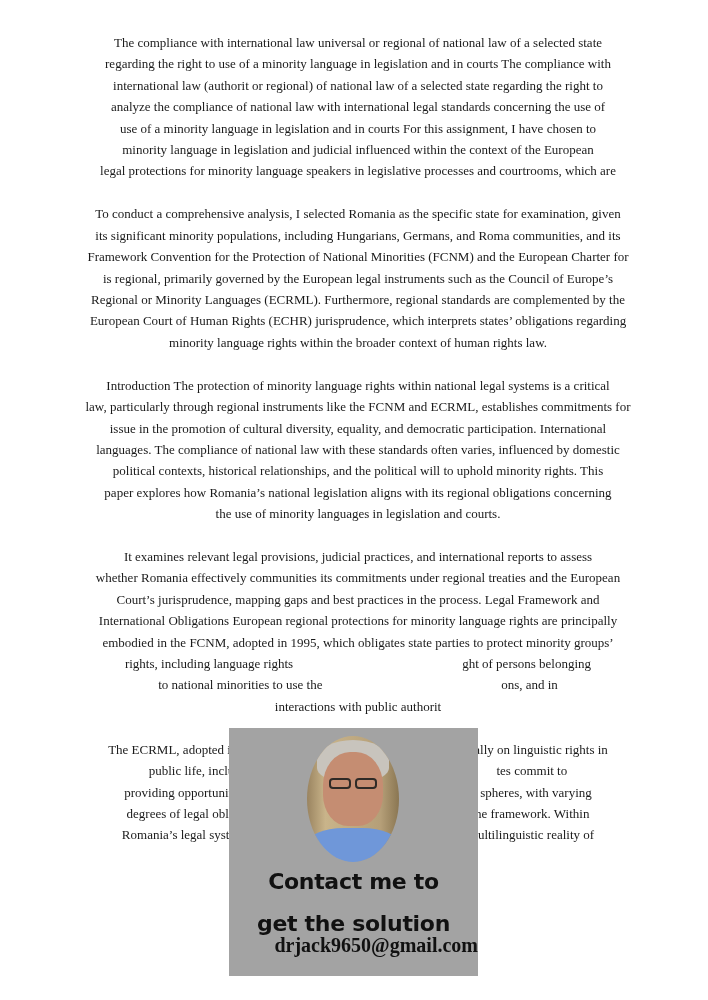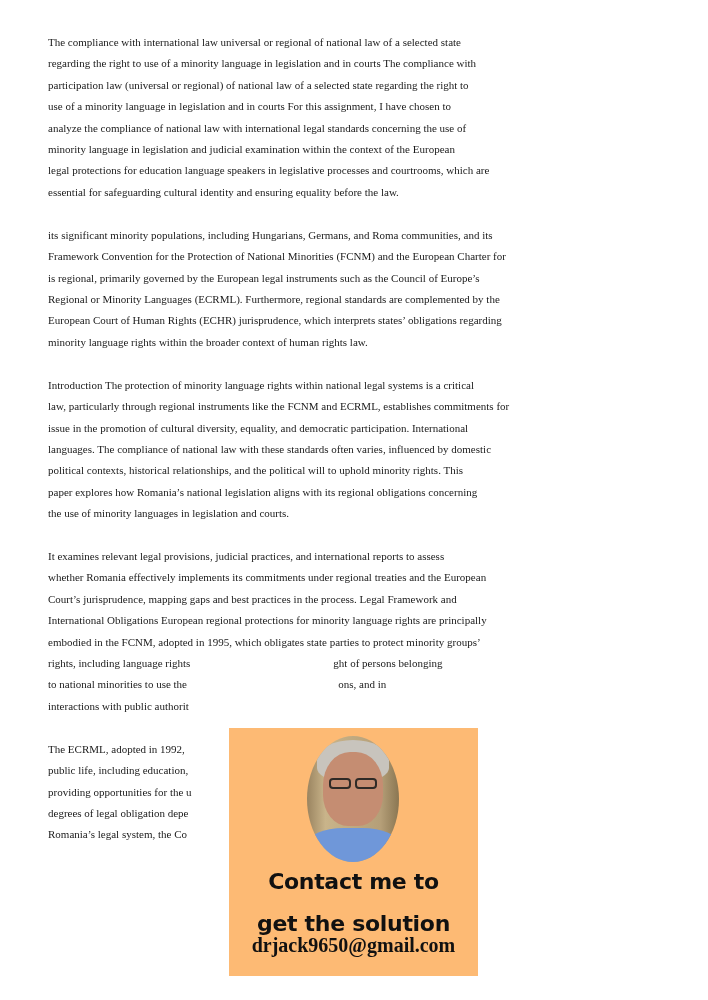--- a/index.html
+++ b/index.html
@@ -2,80 +2,80 @@
 <html><head>
 <meta charset="utf-8">
 <style>
   html, body { margin: 0; padding: 0; }
   body {
     width: 708px; height: 1000px; background: #ffffff; position: relative; overflow: hidden;
     font-family: "Liberation Serif", "DejaVu Serif", serif; color: #1a1a1a;
   }
   .doc { position: absolute; left: 48px; top: 32px; width: 620px; }
   .para { margin: 0 0 21.5px 0; }
-  .line { font-size: 11px; line-height: 21.4px; white-space: nowrap; display: block; }
+  .line { font-size: 13px; line-height: 21.4px; white-space: nowrap; display: block; text-align: center; }
   .overlay {
     position: absolute; left: 229px; top: 728px; width: 249px; height: 248px;
-    background: #fdba74;
+    background: #a3a3a3;
   }
   .photo {
     position: absolute; left: 78px; top: 8px; width: 92px; height: 126px; border-radius: 50%;
     overflow: hidden;
     background: linear-gradient(90deg, #9a8460 0%, #c9b48a 20%, #b59f78 80%, #8a7652 100%);
   }
   .photo .hair { position: absolute; left: 10px; top: 4px; width: 72px; height: 40px; border-radius: 50% 50% 30% 30%; background: #c8c4bd; }
   .photo .face { position: absolute; left: 16px; top: 16px; width: 60px; height: 74px; border-radius: 45% 45% 42% 42%; background: #c58d72; }
   .photo .glasses { position: absolute; left: 18px; top: 42px; width: 56px; height: 12px; }
   .photo .glasses span { position: absolute; top: 0; width: 22px; height: 11px; border: 2px solid #2f2a26; border-radius: 4px; box-sizing: border-box; }
   .photo .shirt { position: absolute; left: 0; top: 92px; width: 92px; height: 40px; background: #6f97d9; border-radius: 40% 40% 0 0; }
   .contact {
     position: absolute; left: 0; width: 249px; text-align: center;
     font-family: "DejaVu Sans", "Liberation Sans", sans-serif; font-weight: bold; color: #111;
     font-size: 22px; line-height: 31px; letter-spacing: -0.3px;
   }
   .email {
-    position: absolute; left: 0; top: 204px; width: 249px; text-align: center;
+    position: absolute; left: 0; top: 204px; width: 249px; text-align: right;
     font-family: "Liberation Serif", "DejaVu Serif", serif; font-weight: bold; color: #111;
     font-size: 20px; line-height: 26px;
   }
 </style>
 </head>
 <body>
 
 <div class="doc">
   <div class="para">
     <span class="line">The compliance with international law universal or regional of national law of a selected state</span>
     <span class="line">regarding the right to use of a minority language in legislation and in courts The compliance with</span>
-    <span class="line">participation law (universal or regional) of national law of a selected state regarding the right to</span>
+    <span class="line">international law (authorit or regional) of national law of a selected state regarding the right to</span>
+    <span class="line">analyze the compliance of national law with international legal standards concerning the use of</span>
     <span class="line">use of a minority language in legislation and in courts For this assignment, I have chosen to</span>
-    <span class="line">analyze the compliance of national law with international legal standards concerning the use of</span>
-    <span class="line">minority language in legislation and judicial examination within the context of the European</span>
-    <span class="line">legal protections for education language speakers in legislative processes and courtrooms, which are</span>
-    <span class="line">essential for safeguarding cultural identity and ensuring equality before the law.</span>
+    <span class="line">minority language in legislation and judicial influenced within the context of the European</span>
+    <span class="line">legal protections for minority language speakers in legislative processes and courtrooms, which are</span>
   </div>
   <div class="para">
+    <span class="line">To conduct a comprehensive analysis, I selected Romania as the specific state for examination, given</span>
     <span class="line">its significant minority populations, including Hungarians, Germans, and Roma communities, and its</span>
     <span class="line">Framework Convention for the Protection of National Minorities (FCNM) and the European Charter for</span>
     <span class="line">is regional, primarily governed by the European legal instruments such as the Council of Europe’s</span>
     <span class="line">Regional or Minority Languages (ECRML). Furthermore, regional standards are complemented by the</span>
     <span class="line">European Court of Human Rights (ECHR) jurisprudence, which interprets states’ obligations regarding</span>
     <span class="line">minority language rights within the broader context of human rights law.</span>
   </div>
   <div class="para">
     <span class="line">Introduction The protection of minority language rights within national legal systems is a critical</span>
     <span class="line">law, particularly through regional instruments like the FCNM and ECRML, establishes commitments for</span>
     <span class="line">issue in the promotion of cultural diversity, equality, and democratic participation. International</span>
     <span class="line">languages. The compliance of national law with these standards often varies, influenced by domestic</span>
     <span class="line">political contexts, historical relationships, and the political will to uphold minority rights. This</span>
     <span class="line">paper explores how Romania’s national legislation aligns with its regional obligations concerning</span>
     <span class="line">the use of minority languages in legislation and courts.</span>
   </div>
   <div class="para">
     <span class="line">It examines relevant legal provisions, judicial practices, and international reports to assess</span>
-    <span class="line">whether Romania effectively implements its commitments under regional treaties and the European</span>
+    <span class="line">whether Romania effectively communities its commitments under regional treaties and the European</span>
     <span class="line">Court’s jurisprudence, mapping gaps and best practices in the process. Legal Framework and</span>
     <span class="line">International Obligations European regional protections for minority language rights are principally</span>
     <span class="line">embodied in the FCNM, adopted in 1995, which obligates state parties to protect minority groups’</span>
     <span class="line" style="white-space:pre">rights, including language rights                                                    ght of persons belonging</span>
     <span class="line" style="white-space:pre">to national minorities to use the                                                       ons, and in</span>
     <span class="line">interactions with public authorit</span>
   </div>
   <div class="para">
     <span class="line" style="white-space:pre">The ECRML, adopted in 1992,                                                            ically on linguistic rights in</span>
     <span class="line" style="white-space:pre">public life, including education,                                                        tes commit to</span>

